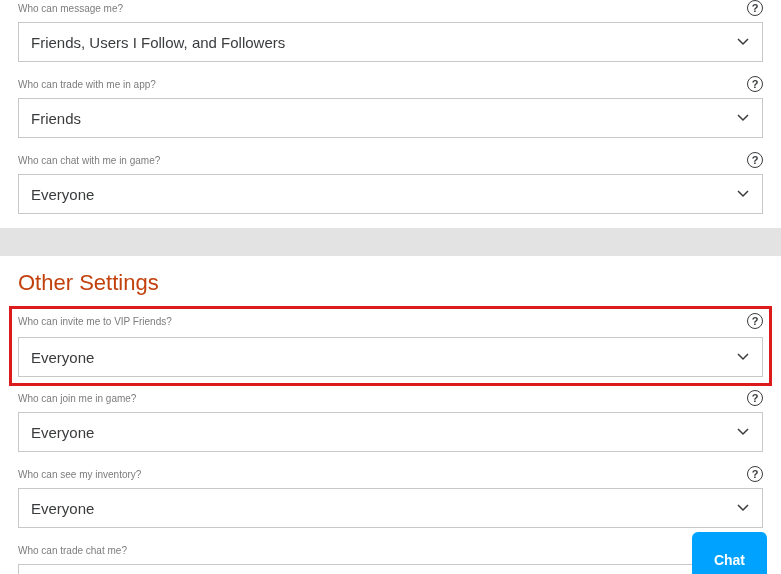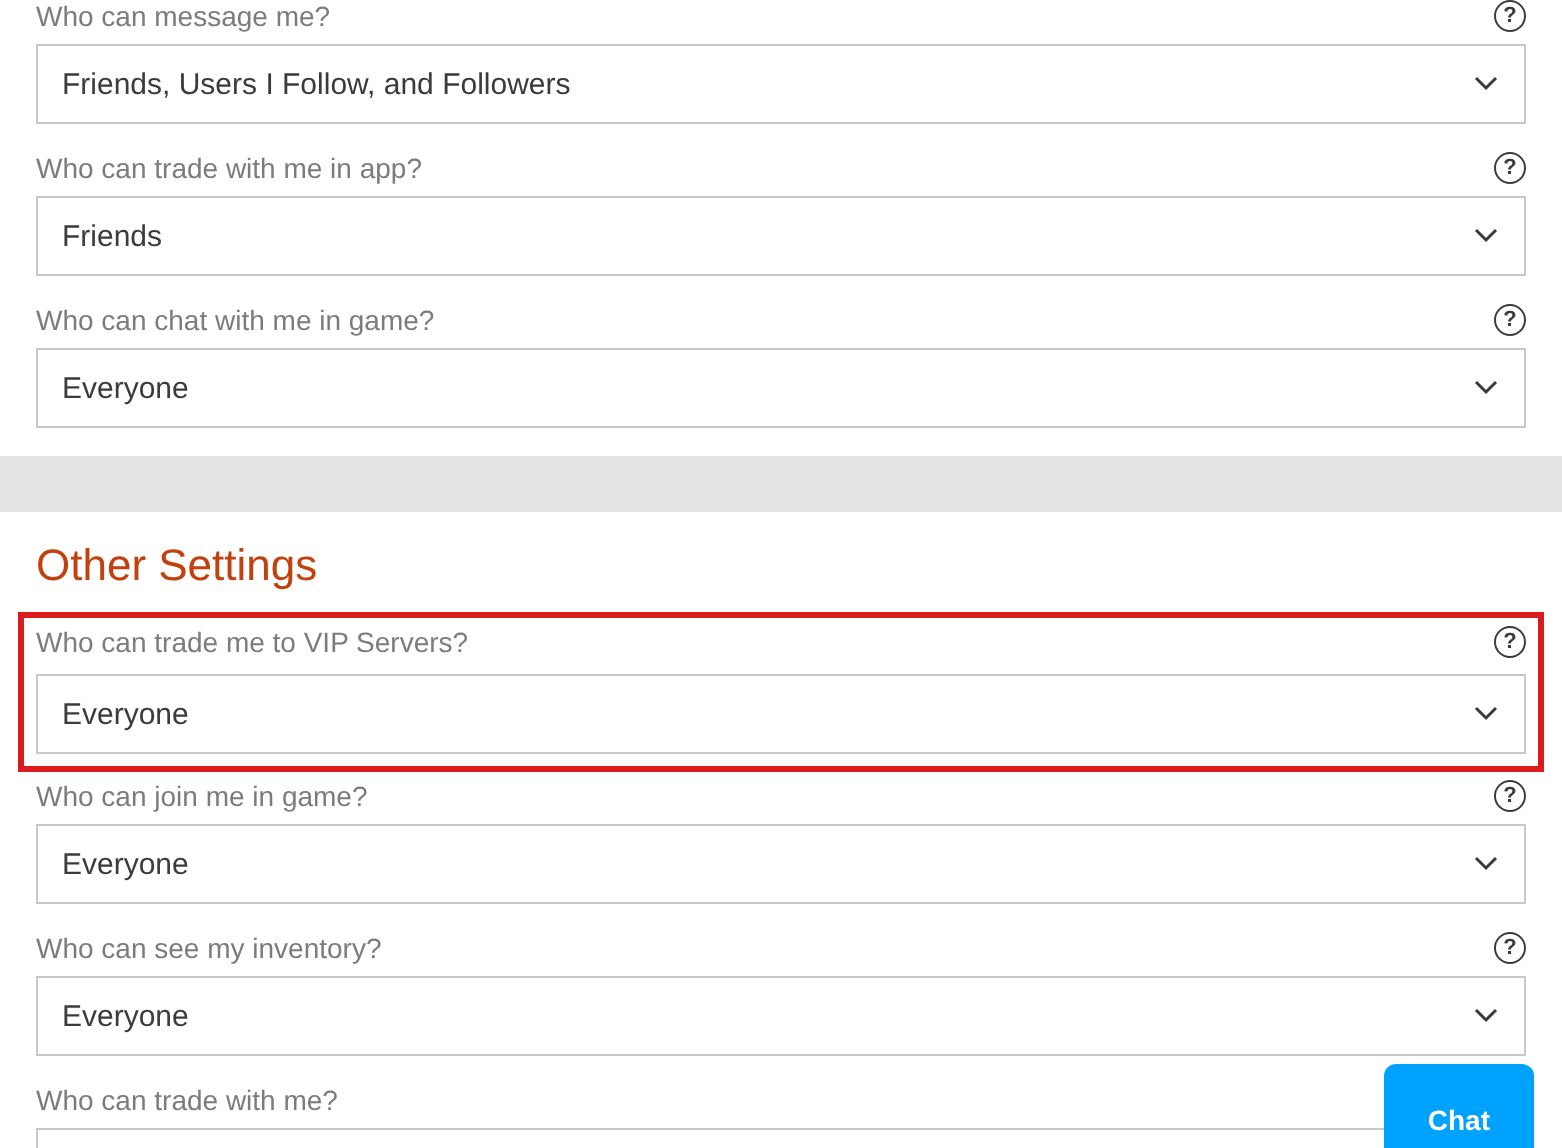--- a/index.html
+++ b/index.html
@@ -1,20 +1,20 @@
 <!DOCTYPE html>
 <html><head>
 <meta charset="utf-8">
 <style>
 * { box-sizing: border-box; margin: 0; padding: 0; }
 body { font-family: Arial, Helvetica, sans-serif; width: 781px; background: #fff; color: #393b3d; }
 .section { padding: 0 18px; }
 .form-row { margin-bottom: 14px; }
 .label-row { display: flex; justify-content: space-between; align-items: center; margin-bottom: 6px; }
-.label { font-size: 14px; color: #7c7c7c; }
+.label { font-size: 10px; color: #7c7c7c; }
 .help-icon { width: 16px; height: 16px; border: 1.5px solid #393b3d; border-radius: 50%; display: flex; align-items: center; justify-content: center; font-size: 11px; font-weight: bold; color: #393b3d; cursor: pointer; }
 .select { position: relative; border: 1px solid #c8c8c8; height: 40px; display: flex; align-items: center; padding: 0 12px; cursor: pointer; background: #fff; }
 .select-value { font-size: 15px; color: #393b3d; flex: 1; }
 .chevron { width: 14px; height: 14px; }
 .chevron svg { display: block; }
 .divider { height: 28px; background: #e3e3e3; }
 .section-heading { font-size: 22px; font-weight: 400; color: #c2410c; margin: 14px 0 10px; }
 .highlighted { border: 3px solid #dc1c1c; padding: 4px 6px 6px; margin-left: -9px; margin-right: -9px; }
 .highlighted .label-row { margin-bottom: 8px; }
 .chat-btn { position: absolute; bottom: 0; right: 14px; background: #00a2ff; color: #fff; font-size: 14px; font-weight: bold; padding: 20px 22px 6px; border-top-left-radius: 6px; border-top-right-radius: 6px; cursor: pointer; }
@@ -75,21 +75,21 @@
 </div>
 
 <div class="divider"></div>
 
 <div class="section">
   <h2 class="section-heading">Other Settings</h2>
 
   <div class="highlighted">
     <div class="form-row" style="margin-bottom:0">
       <div class="label-row">
-        <span class="label">Who can trade me to VIP Servers?</span>
+        <span class="label">Who can invite me to VIP Friends?</span>
         <span class="help-icon">?</span>
       </div>
       <div class="select">
         <span class="select-value">Everyone</span>
         <span class="chevron">
               <svg viewBox="0 0 14 14">
                 <path d="M2 4 L7 9 L12 4" stroke="#393b3d" stroke-width="1.5" fill="none"></path>
               </svg>
             </span>
       </div>
@@ -121,21 +121,21 @@
       <span class="chevron">
             <svg viewBox="0 0 14 14">
               <path d="M2 4 L7 9 L12 4" stroke="#393b3d" stroke-width="1.5" fill="none"></path>
             </svg>
           </span>
     </div>
   </div>
 
   <div class="form-row">
     <div class="label-row">
-      <span class="label">Who can trade with me?</span>
+      <span class="label">Who can trade chat me?</span>
       <span class="help-icon">?</span>
     </div>
     <div class="select">
       
       
     </div>
   </div>
 
 </div>
 

